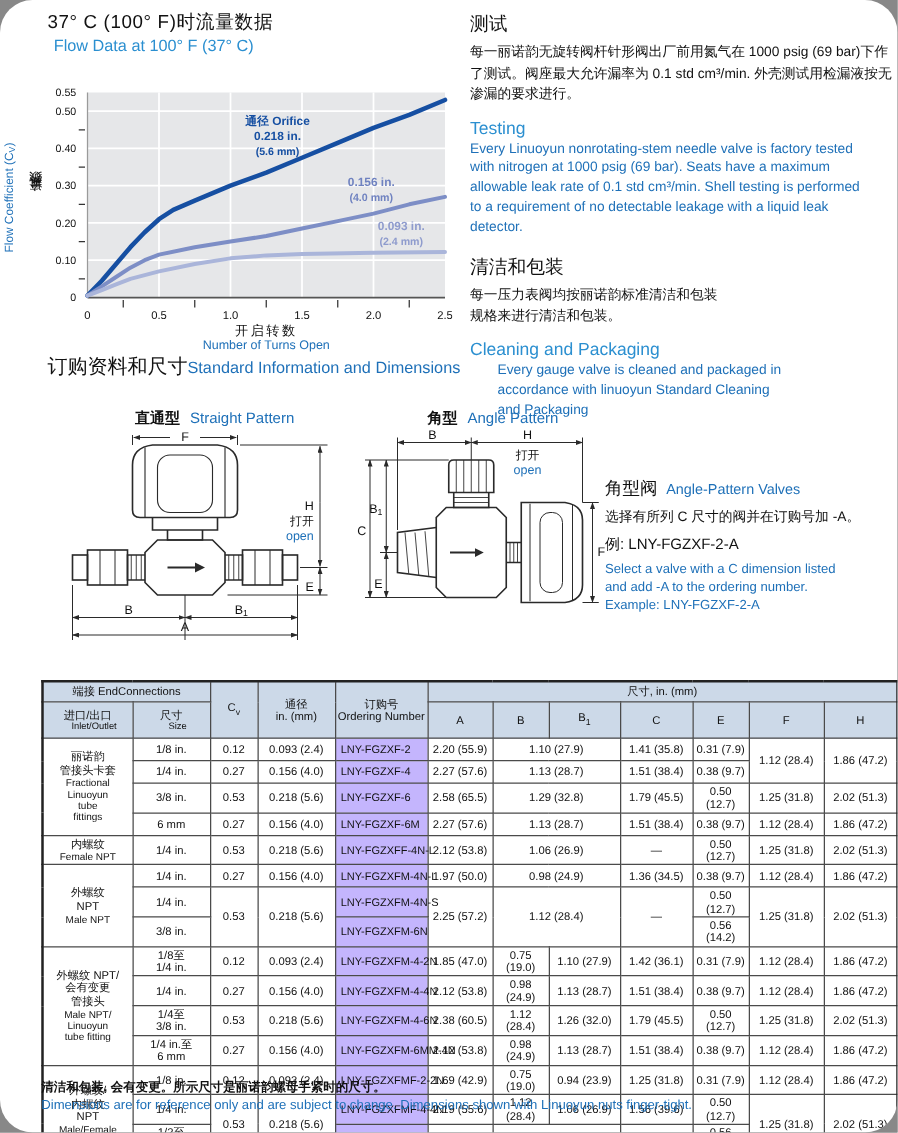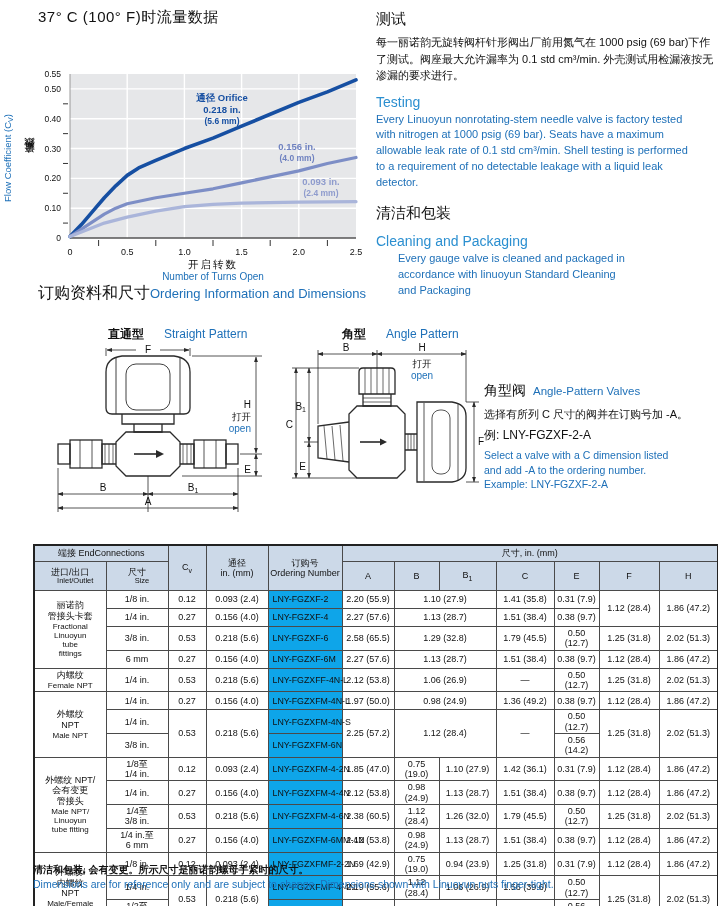--- a/index.html
+++ b/index.html
@@ -1,17 +1,17 @@
 <!DOCTYPE html>
 <html><head>
 <meta charset="utf-8">
 <style>
   html,body{margin:0;padding:0;background:#888;}
   .page{position:relative;width:718px;height:906px;background:#ffffff;overflow:hidden;
-        font-family:"Liberation Sans","DejaVu Sans",sans-serif;color:#111;}
+        font-family:"Liberation Sans","DejaVu Sans",sans-serif;color:#111;border-radius:26px;}
 
   
   .flow-header{position:absolute;left:38px;top:8px;}
   .t-cn{font-size:15px;letter-spacing:0.5px;color:#111;}
   .t-en{font-size:13px;color:#2b8fd0;margin-top:2px;margin-left:5px;}
   .chart-heading{position:absolute;left:30px;top:46px;display:flex;gap:9px;align-items:baseline;}
   .ch-cn{font-size:13.5px;color:#111;}
   .ch-en{font-size:12.5px;color:#1e70b8;}
 
   
@@ -36,21 +36,21 @@
   .sec-h-en{font-size:14px;color:#2b8fd0;margin:10px 0 2px 0;}
   .sec-body-en{font-size:11px;line-height:1.45;color:#1e70b8;white-space:pre-line;}
   .mt{margin-top:13px;}
 
   
   .ordering-heading{position:absolute;left:38px;top:283px;display:flex;align-items:baseline;}
   .oh-cn{font-size:16px;color:#111;}
   .oh-en{font-size:13px;color:#1e70b8;}
 
   
-  .diag-label{position:absolute;top:326px;display:flex;gap:20px;align-items:baseline;white-space:nowrap;}
+  .diag-label{position:absolute;top:326px;display:flex;gap:8px;align-items:baseline;white-space:nowrap;}
   .dl-cn{font-size:12px;color:#111;font-weight:bold;}
   .dl-en{font-size:12px;color:#1e70b8;}
   .diag-straight-label{left:108px;}
   .diag-angle-label{left:342px;}
   .svg-straight{position:absolute;left:30px;top:342px;}
   .svg-angle{position:absolute;left:282px;top:342px;}
   .dim-letter{font-size:10px;fill:#111;}
   .dim-open-cn{font-size:9.5px;fill:#111;}
   .dim-open-en{font-size:10px;fill:#1e70b8;}
 
@@ -65,38 +65,39 @@
 
   
   .tbl{position:absolute;left:33px;top:544px;width:684px;border-collapse:collapse;table-layout:fixed;
        font-size:9px;color:#111;}
   .tbl th,.tbl td{border:1px solid #4a4a4a;padding:1px 1px;text-align:center;vertical-align:middle;line-height:1.15;}
   .tbl{border:2px solid #222;}
   .tbl thead th{background:#ccd9e8;font-weight:normal;}
   .tbl .h1 th{font-size:9px;height:13px;}
   .tbl .h2 th{font-size:9px;height:26px;}
   .tbl .small{font-size:7.5px;display:block;line-height:1.05;padding-left:10px;}
-  .tbl td.part{background:#0ea5e9;text-align:left;padding-left:4px;font-size:8.8px;white-space:nowrap;}
+  .tbl td.part{background:#c4b5fd;text-align:left;padding-left:4px;font-size:8.8px;white-space:nowrap;}
   .tbl td.grp{white-space:pre-line;font-size:9px;line-height:1.2;}
   .tbl td.grp .gen{font-size:8px;display:block;white-space:pre-line;line-height:1.15;}
   .tbl td.sz{white-space:pre-line;}
   .tbl tr.gsep td{border-top:1.6px solid #222;}
   .tbl td{height:15px;}
   sub{font-size:7px;}
 
   .footnote-cn{position:absolute;left:33px;top:863px;font-size:10px;color:#111;font-weight:bold;}
   .footnote-en{position:absolute;left:33px;top:878px;font-size:10.5px;color:#1e70b8;}
 </style>
 </head>
 <body>
 
 <div class="page">
 
   <div class="flow-header">
     <div class="t-cn">37° C (100° F)时流量数据</div>
+    <div class="t-en">Flow Data at 100° F (37° C)</div>
   </div>
 
   <div class="chart-area">
     <div class="ytitle yt-en"><span>Flow Coefficient (C</span><sub>V</sub><span>)</span></div>
     <div class="ytitle yt-cn">流量系数</div>
     <svg id="chart-svg" width="350" height="188">
         <rect x="58" y="6" width="286" height="164" fill="#e6e7e9"></rect>
         <line x1="58" y1="140.1818181818182" x2="344" y2="140.1818181818182" stroke="#ffffff" stroke-width="1.4"></line>
         <line x1="58" y1="110.36363636363636" x2="344" y2="110.36363636363636" stroke="#ffffff" stroke-width="1.4"></line>
         <line x1="58" y1="80.54545454545455" x2="344" y2="80.54545454545455" stroke="#ffffff" stroke-width="1.4"></line>
@@ -151,29 +152,31 @@
     <div class="xtitle xt-cn">开启转数</div>
     <div class="xtitle xt-en">Number of Turns Open</div>
   </div>
 
   <div class="right-col">
     <div class="sec-h-cn">测试</div>
     <div class="sec-body-cn">每一丽诺韵无旋转阀杆针形阀出厂前用氮气在 1000 psig (69 bar)下作了测试。阀座最大允许漏率为 0.1 std cm³/min. 外壳测试用检漏液按无渗漏的要求进行。</div>
     <div class="sec-h-en">Testing</div>
     <div class="sec-body-en" style="width:312px">Every Linuoyun nonrotating-stem needle valve is factory tested with nitrogen at 1000 psig (69 bar). Seats have a maximum allowable leak rate of 0.1 std cm³/min. Shell testing is performed to a requirement of no detectable leakage with a liquid leak detector.</div>
     <div class="sec-h-cn mt">清洁和包装</div>
+    <div class="sec-body-cn">每一压力表阀均按丽诺韵标准清洁和包装
+规格来进行清洁和包装。</div>
     <div class="sec-h-en">Cleaning and Packaging</div>
     <div class="sec-body-en" style="margin-left:22px">Every gauge valve is cleaned and packaged in
 accordance with linuoyun Standard Cleaning
 and Packaging</div>
   </div>
 
   <div class="ordering-heading">
     <span class="oh-cn">订购资料和尺寸</span>
-    <span class="oh-en">Ordering Information and Dimensions</span>
+    <span class="oh-en">Standard Information and Dimensions</span>
   </div>
 
   <div class="diag-label diag-straight-label">
     <span class="dl-cn">直通型</span>
     <span class="dl-en">Straight Pattern</span>
   </div>
   <div class="diag-label diag-angle-label">
     <span class="dl-cn">角型</span>
     <span class="dl-en">Angle Pattern</span>
   </div>
@@ -392,21 +395,21 @@
       </tr>
       <tr class="gsep">
         <td class="grp" rowspan="3"><span>外螺纹
 NPT</span><span class="gen">Male NPT</span></td>
         <td class="sz">1/4 in.</td>
         <td>0.27</td>
         <td>0.156 (4.0)</td>
         <td class="part">LNY-FGZXFM-4N-L</td>
         <td>1.97 (50.0)</td>
         <td colspan="2">0.98 (24.9)</td>
-        <td>1.36 (49.2)</td>
+        <td>1.36 (34.5)</td>
         <td>0.38 (9.7)</td>
         <td>1.12 (28.4)</td>
         <td>1.86 (47.2)</td>
       </tr>
       <tr>
         <td class="sz">1/4 in.</td>
         <td rowspan="2">0.53</td>
         <td rowspan="2">0.218 (5.6)</td>
         <td class="part">LNY-FGZXFM-4N-S</td>
         <td rowspan="2">2.25 (57.2)</td>

